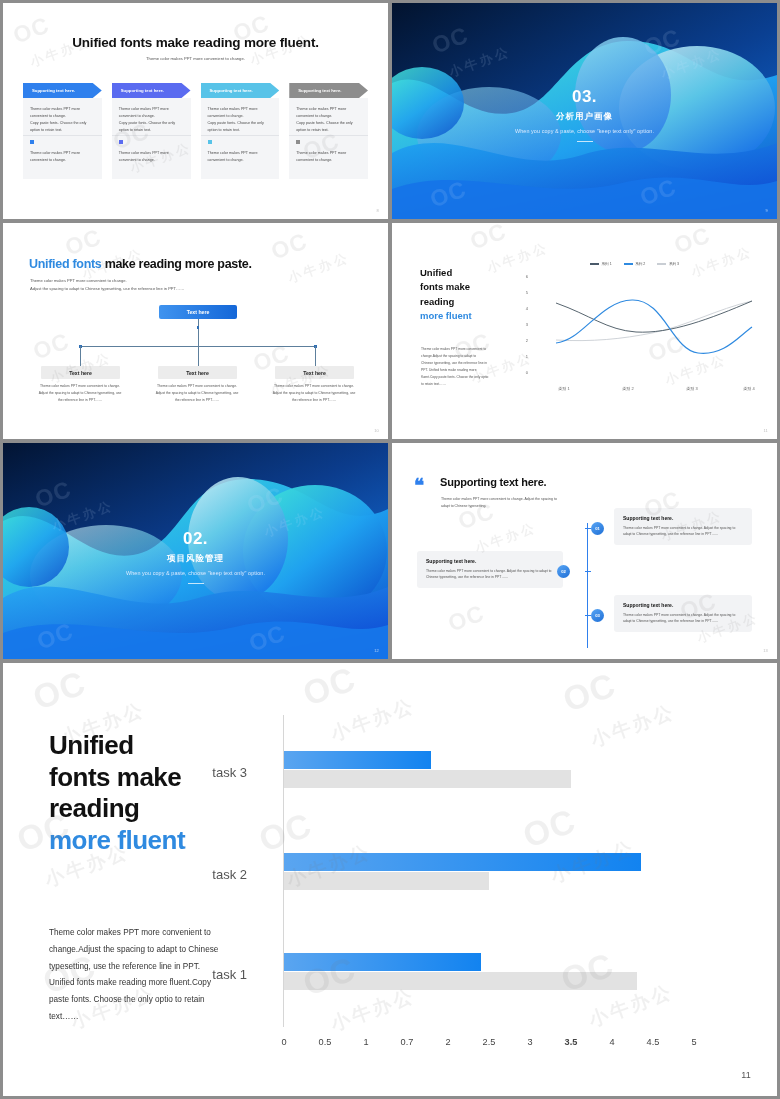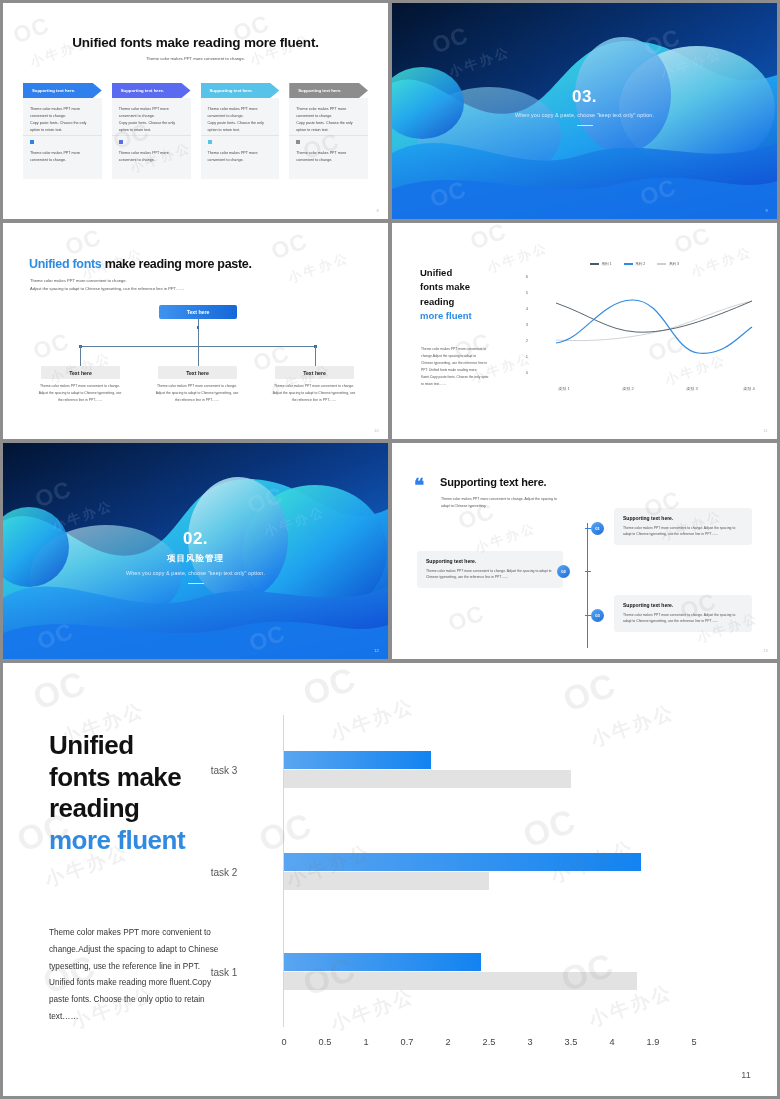--- a/index.html
+++ b/index.html
@@ -98,21 +98,21 @@
     display: flex; align-items: center; justify-content: center; }
 
   
   .s7-title { position: absolute; left: 46px; top: 67px; font-size: 26px; font-weight: 700;
     color: #111; line-height: 1.22; letter-spacing: -.5px; }
   .s7-title .hl { color: #2f8ae0; }
   .s7-body { position: absolute; left: 46px; top: 262px; width: 172px; font-size: 8.2px;
     line-height: 2.05; color: #333; }
   .s7-chart { position: absolute; left: 246px; top: 52px; width: 500px; height: 350px; }
   .axis-y { position: absolute; left: 34px; top: 0; width: 1px; height: 312px; background: #d6d6d6; }
-  .cat-label { position: absolute; right: 0; font-size: 10px; color: #555; text-align: center; width: 46px;}
+  .cat-label { position: absolute; right: 0; font-size: 13px; color: #555; text-align: right; width: 46px;}
   .bar { position: absolute; left: 35px; height: 18px; }
   .bar.blue { background: linear-gradient(90deg,#5aa5f0,#1283f0); }
   .bar.grey { background: #e2e2e2; }
   .xtick { position: absolute; top: 322px; font-size: 9.2px; color: #444; transform: translateX(-50%); }
 </style>
 </head>
 <body>
 
 <div class="sheet">
 
@@ -222,20 +222,21 @@
     <div class="wm">
       <span style="left:40px; top:24px;">OC</span>
       <span class="cn" style="left:56px; top:50px;">小牛办公</span>
       <span style="left:252px; top:26px;">OC</span>
       <span class="cn" style="left:268px; top:52px;">小牛办公</span>
       <span style="left:38px; top:178px;">OC</span>
       <span style="left:248px; top:176px;">OC</span>
     </div>
     <div class="sec-text">
       <div class="sec-num">03.</div>
+      <div class="sec-cn">分析用户画像</div>
       <div class="sec-en">When you copy &amp; paste, choose "keep text only" option.</div>
       <div class="sec-line"></div>
     </div>
     <div class="pagenum">9</div>
   </div>
 
   <div class="slide s3">
     <div class="wm">
       <span style="left:62px; top:6px;">OC</span>
       <span class="cn" style="left:78px; top:32px;">小牛办公</span>
@@ -463,22 +464,22 @@
       <div class="bar blue" style="top:238px; width:197px;"></div>
       <div class="bar grey" style="top:257px; width:353px;"></div>
 
       <div class="xtick" style="left:35px;">0</div>
       <div class="xtick" style="left:76px;">0.5</div>
       <div class="xtick" style="left:117px;">1</div>
       <div class="xtick" style="left:158px;">0.7</div>
       <div class="xtick" style="left:199px;">2</div>
       <div class="xtick" style="left:240px;">2.5</div>
       <div class="xtick" style="left:281px;">3</div>
-      <div class="xtick" style="left:322px;">3.5</div>
+      <div class="xtick" style="left:322px;font-weight:bold;">3.5</div>
       <div class="xtick" style="left:363px;">4</div>
-      <div class="xtick" style="left:404px;">1.9</div>
+      <div class="xtick" style="left:404px;">4.5</div>
       <div class="xtick" style="left:445px;">5</div>
     </div>
 
     <div class="pagenum">11</div>
   </div>
 
 </div>
 
 </body></html>

